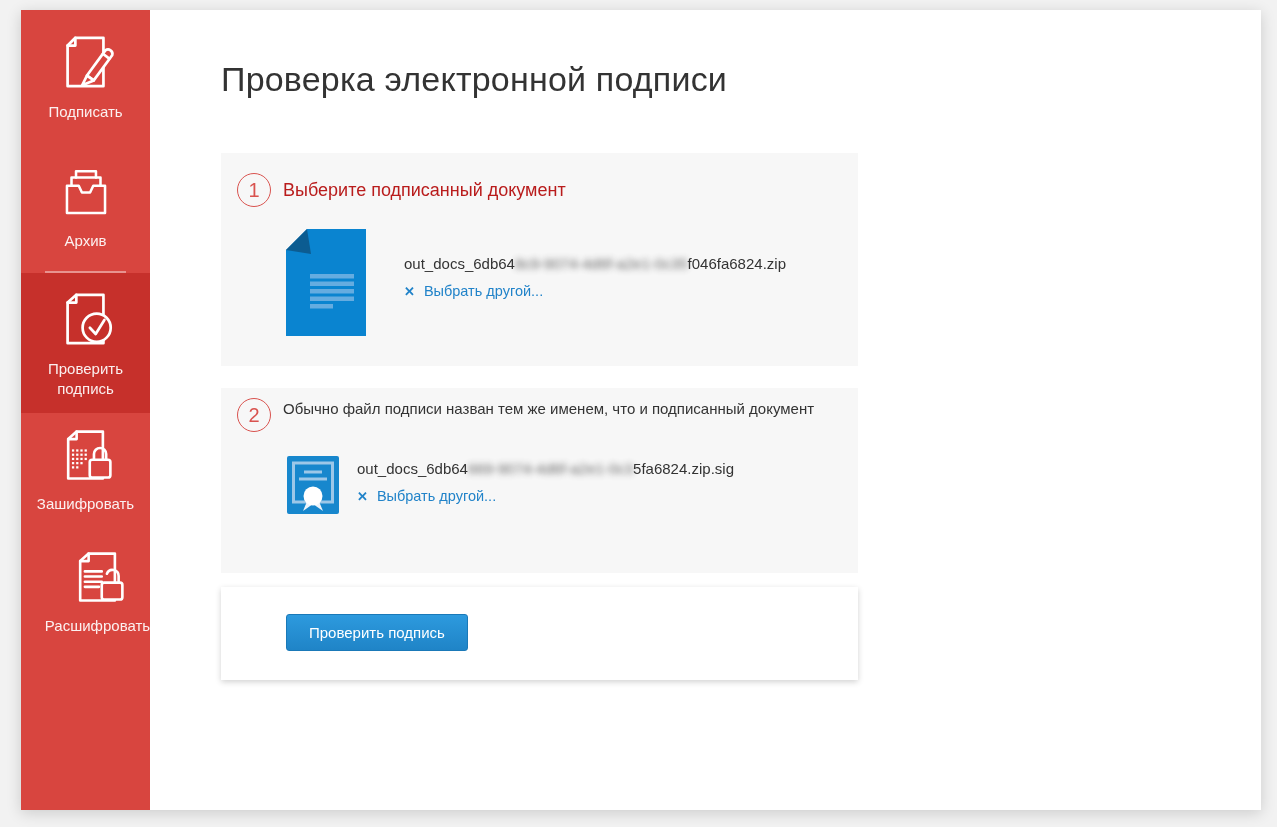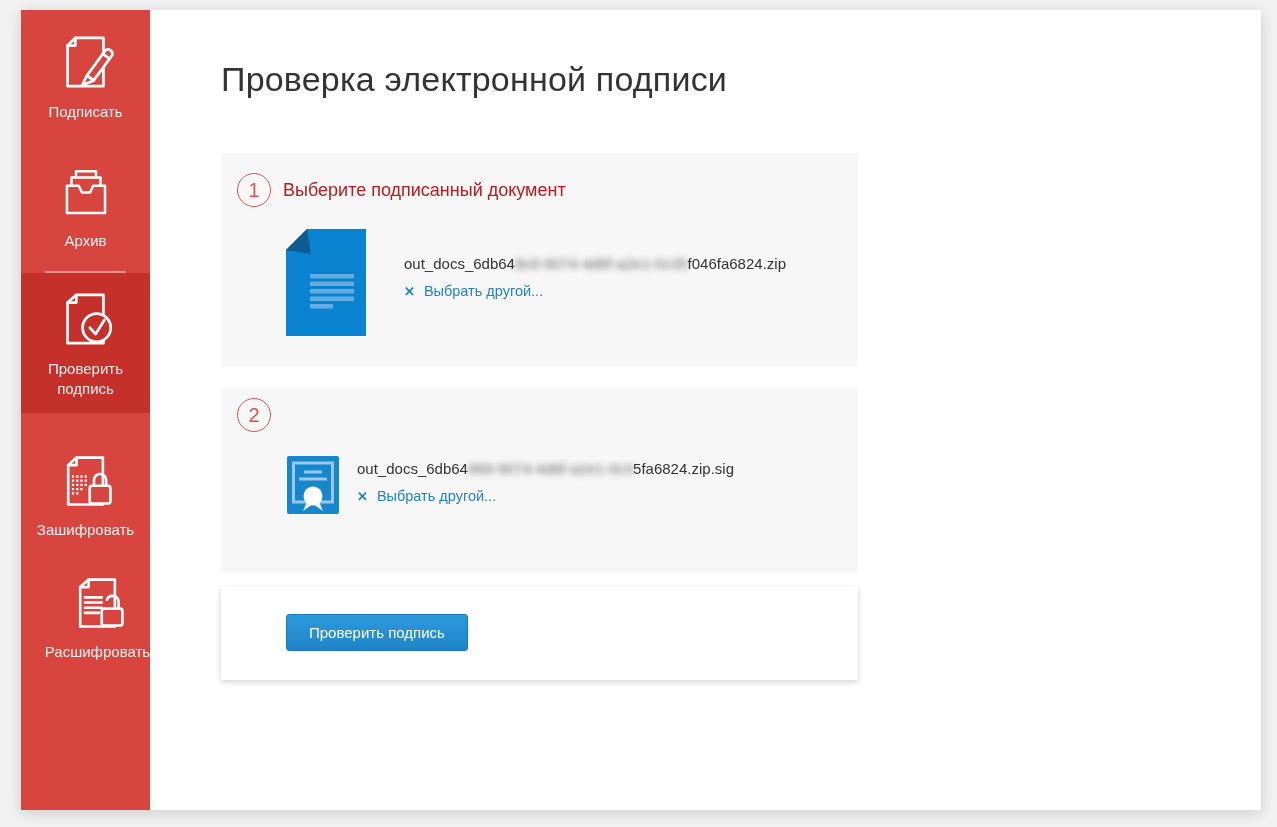--- a/index.html
+++ b/index.html
@@ -37,21 +37,21 @@
   .nav-item .nav-label {
     margin-top:9px; font-size:15px; line-height:20px; padding:0 8px;
   }
   #item-sign    { height:132px; }
   #item-archive { height:131px; }
   #item-archive::after {
     content:""; position:absolute; bottom:0; left:24px; right:24px;
     height:2px; background:rgba(255,255,255,0.42);
   }
   #item-verify  { height:140px; }
-  #item-encrypt { height:112px;margin-top:26px; }
+  #item-encrypt { height:112px; }
   #item-decrypt { height:132px;padding-left:24px; }
   .sidebar-filler { flex:1; }
   .icon-stroke { stroke:#ffffff; stroke-width:2.8; fill:none; stroke-linecap:round; stroke-linejoin:round; }
   .icon-bgfill { fill:var(--item-bg); stroke:#ffffff; stroke-width:2.8; stroke-linejoin:round; }
   .icon-dot { fill:#ffffff; }
   
   .main { flex:1; overflow:hidden; }
   .page-title {
     margin:48px 0 12px 71px;
     font-size:34px; line-height:42px;
@@ -231,20 +231,21 @@
               <span>Выбрать другой...</span>
             </div>
           </div>
         </div>
       </section>
 
       <section class="card" id="card-step2">
         <div class="step-header">
           <div class="step-number">2</div>
           <div class="step-texts">
+            <div class="step-subtitle">Обычно файл подписи назван тем же именем, что и подписанный документ</div>
           </div>
         </div>
         <div class="file-row">
           <span class="file-icon">
             <svg width="52" height="58" viewBox="0 0 52 58">
               <rect x="0" y="0" width="52" height="58" rx="2" fill="#1787cd"></rect>
               <rect x="6.5" y="7" width="39" height="39" fill="none" stroke="#9cc7e8" stroke-width="3"></rect>
               <line x1="17" y1="16" x2="35" y2="16" stroke="#9cc7e8" stroke-width="3"></line>
               <line x1="12" y1="23" x2="40" y2="23" stroke="#9cc7e8" stroke-width="3"></line>
               <path d="M21 43 L16 55 L26 48 Z" fill="#eef4fa"></path>

